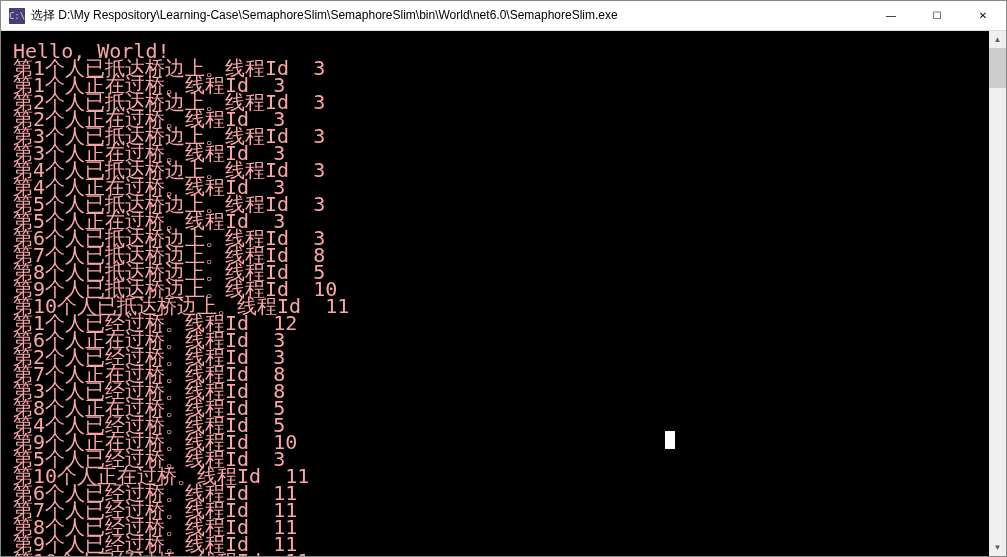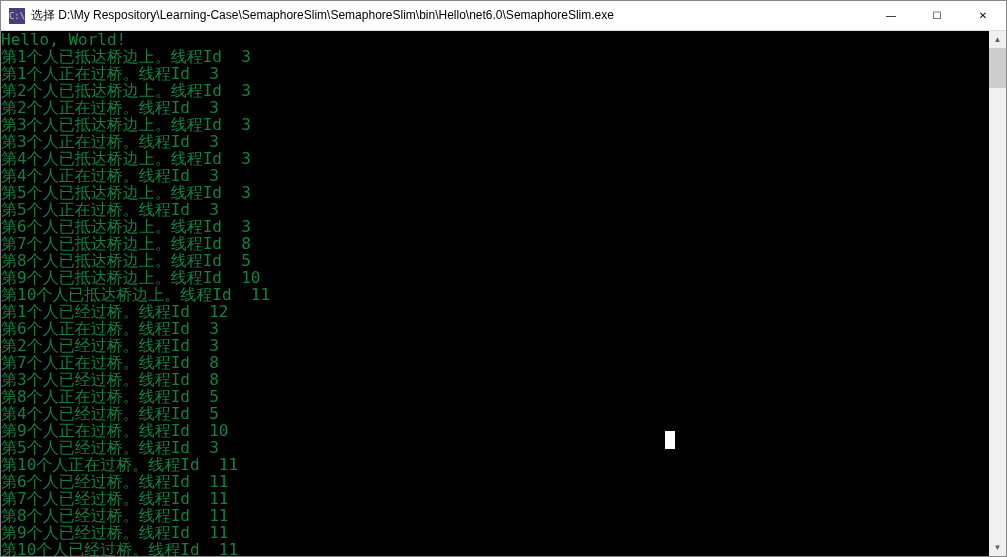--- a/index.html
+++ b/index.html
@@ -54,25 +54,25 @@
     }
     .console-area {
       position: relative;
       width: 100%;
       height: calc(100% - 30px);
       background: #000;
       display: flex;
     }
     .console-content {
       flex: 1;
-      padding: 0;
+      padding: 12px;
       font-family: "NSimSun", "SimSun", "MS Gothic", Consolas, monospace;
-      font-size: 16px;
+      font-size: 20px;
       line-height: 17px;
-      color: #15803d;
+      color: #fca5a5;
       white-space: pre;
       overflow: hidden;
     }
     .console-content .line { display: block; }
     .scrollbar {
       width: 17px;
       height: 100%;
       background: #f0f0f0;
       position: relative;
     }
@@ -104,21 +104,21 @@
       background: #fff;
       left: 664px;
       top: 400px;
     }
   </style>
 </head>
 <body>
 
 <div class="titlebar">
   <div class="titlebar-icon">C:\</div>
-  <div class="titlebar-title">选择 D:\My Respository\Learning-Case\SemaphoreSlim\SemaphoreSlim\bin\Hello\net6.0\SemaphoreSlim.exe</div>
+  <div class="titlebar-title">选择 D:\My Respository\Learning-Case\SemaphoreSlim\SemaphoreSlim\bin\World\net6.0\SemaphoreSlim.exe</div>
   <div class="titlebar-controls">
     <div class="titlebar-btn">—</div>
     <div class="titlebar-btn">☐</div>
     <div class="titlebar-btn close">✕</div>
   </div>
 </div>
 
 <div class="console-area">
   <div class="console-content" id="console-content"><span class="line">Hello, World!</span><span class="line">第1个人已抵达桥边上。线程Id  3</span><span class="line">第1个人正在过桥。线程Id  3</span><span class="line">第2个人已抵达桥边上。线程Id  3</span><span class="line">第2个人正在过桥。线程Id  3</span><span class="line">第3个人已抵达桥边上。线程Id  3</span><span class="line">第3个人正在过桥。线程Id  3</span><span class="line">第4个人已抵达桥边上。线程Id  3</span><span class="line">第4个人正在过桥。线程Id  3</span><span class="line">第5个人已抵达桥边上。线程Id  3</span><span class="line">第5个人正在过桥。线程Id  3</span><span class="line">第6个人已抵达桥边上。线程Id  3</span><span class="line">第7个人已抵达桥边上。线程Id  8</span><span class="line">第8个人已抵达桥边上。线程Id  5</span><span class="line">第9个人已抵达桥边上。线程Id  10</span><span class="line">第10个人已抵达桥边上。线程Id  11</span><span class="line">第1个人已经过桥。线程Id  12</span><span class="line">第6个人正在过桥。线程Id  3</span><span class="line">第2个人已经过桥。线程Id  3</span><span class="line">第7个人正在过桥。线程Id  8</span><span class="line">第3个人已经过桥。线程Id  8</span><span class="line">第8个人正在过桥。线程Id  5</span><span class="line">第4个人已经过桥。线程Id  5</span><span class="line">第9个人正在过桥。线程Id  10</span><span class="line">第5个人已经过桥。线程Id  3</span><span class="line">第10个人正在过桥。线程Id  11</span><span class="line">第6个人已经过桥。线程Id  11</span><span class="line">第7个人已经过桥。线程Id  11</span><span class="line">第8个人已经过桥。线程Id  11</span><span class="line">第9个人已经过桥。线程Id  11</span><span class="line">第10个人已经过桥。线程Id  11</span></div>
   <div class="selection-cursor"></div>

